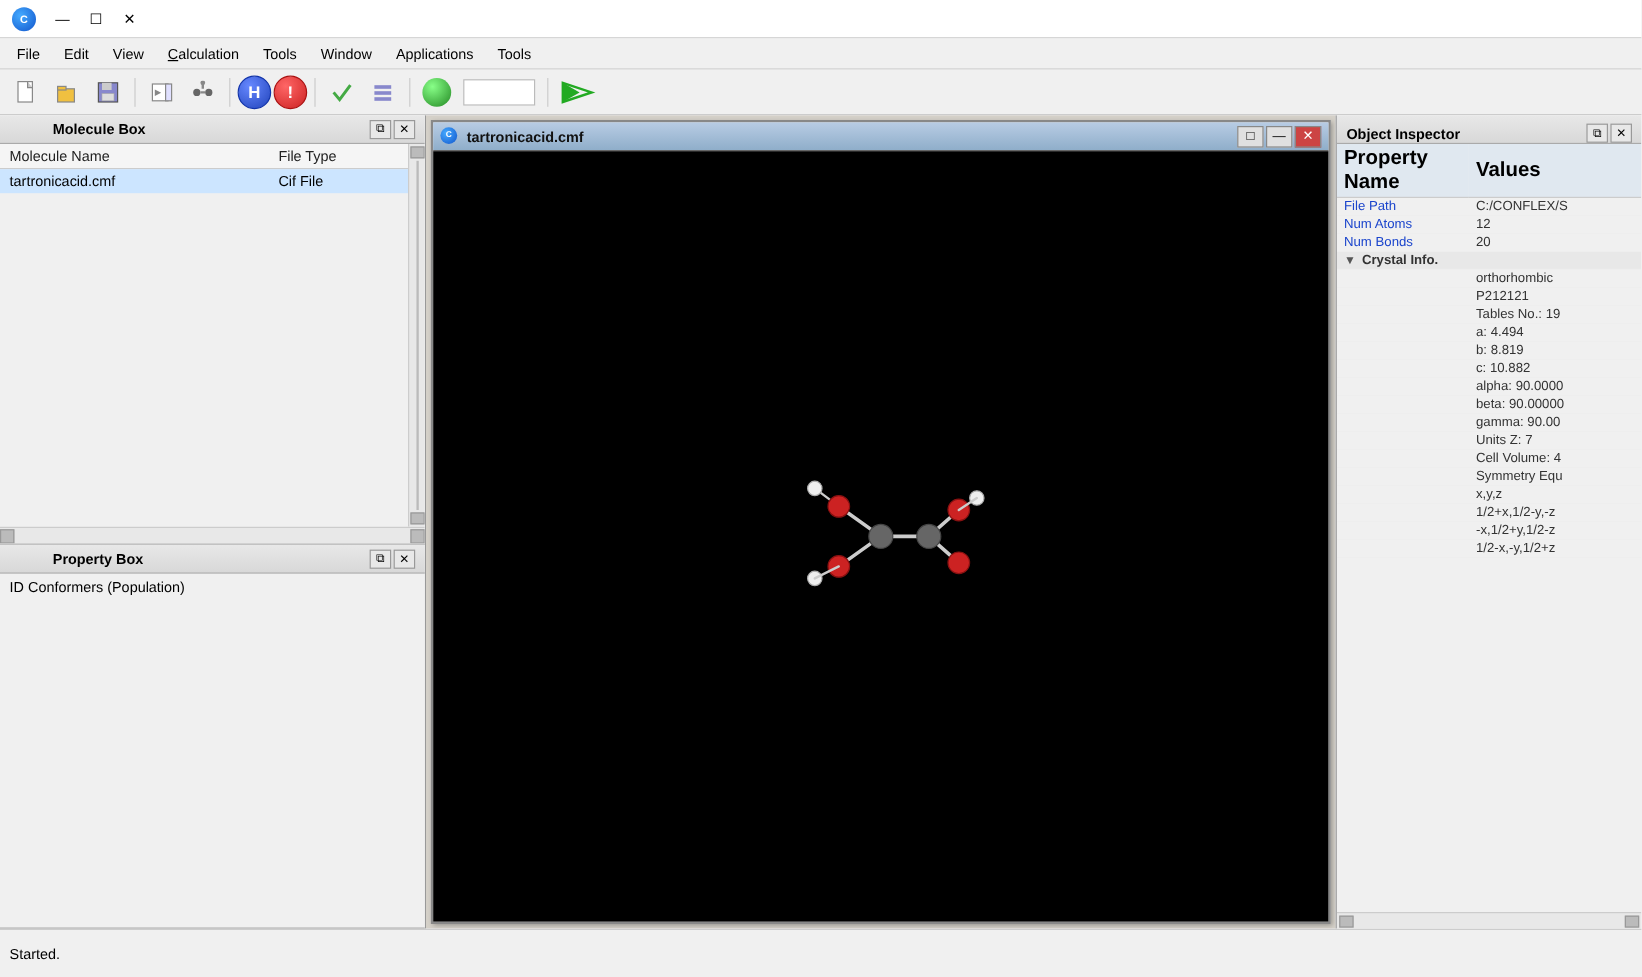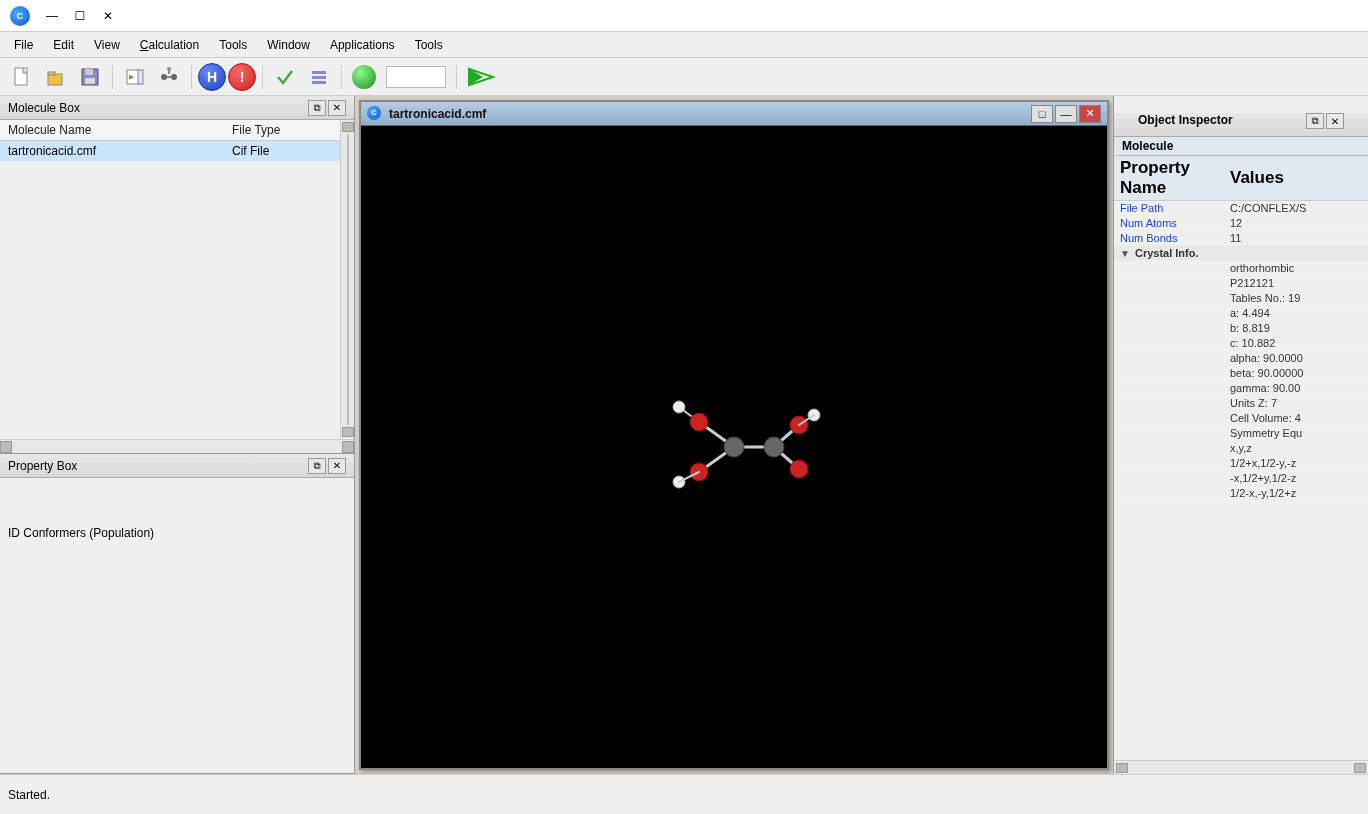--- a/index.html
+++ b/index.html
@@ -119,21 +119,22 @@
       height: 24px;
       display: flex;
       align-items: center;
       padding: 0 8px;
       border-bottom: 1px solid #aaa;
       flex-shrink: 0;
     }
     .panel-title {
       flex: 1;
       font-size: 12px;
-      font-weight: normal;
+      font-weight: bold;
+      margin-left: 36px;
     }
     .panel-ctrl {
       width: 18px;
       height: 16px;
       display: inline-flex;
       align-items: center;
       justify-content: center;
       cursor: pointer;
       font-size: 10px;
       border: 1px solid #999;
@@ -181,21 +182,20 @@
       border-left: 1px solid #ccc;
       display: flex;
       flex-direction: column;
       align-items: center;
     }
 
     
     #property-box {
       height: 340px;
       flex-shrink: 0;
-      gap: 44px;
     }
     #property-box .panel-content {
       padding: 4px 8px;
       font-size: 12px;
     }
 
     
     #center {
       flex: 1;
       display: flex;
@@ -272,25 +272,24 @@
       background: #f0f0f0;
       display: flex;
       flex-direction: column;
       overflow: hidden;
     }
 
     #obj-inspector-header {
       background: linear-gradient(to bottom, #e8e8e8, #d8d8d8);
       height: 24px;
       display: flex;
-      align-items: flex-start;
-      padding: 0 24px;
+      align-items: flex-end;
+      padding: 0 8px;
       border-bottom: 1px solid #aaa;
       flex-shrink: 0;
-      margin-top: 17px;
     }
     #obj-inspector-title {
       flex: 1;
       font-size: 12px;
       font-weight: bold;
     }
 
     #obj-inspector-content {
       flex: 1;
       overflow-y: auto;
@@ -630,41 +629,40 @@
     </div>
   </div>
 
   <div id="right-panel">
     <div id="obj-inspector-header">
       <span id="obj-inspector-title">Object Inspector</span>
       <span class="panel-ctrl">⧉</span>
       <span class="panel-ctrl">✕</span>
     </div>
     <div id="obj-inspector-content">
-      <div id="obj-section-label">Molecule</div>
       <table class="obj-table">
         <thead>
           <tr>
             <th>Property Name</th>
             <th>Values</th>
           </tr>
         </thead>
         <tbody id="obj-tbody">
 
         <tr>
               <td class="prop-name">File Path</td>
               <td class="prop-val">C:/CONFLEX/S</td>
             </tr>
             <tr>
               <td class="prop-name">Num Atoms</td>
               <td class="prop-val">12</td>
             </tr>
             <tr>
               <td class="prop-name">Num Bonds</td>
-              <td class="prop-val">11</td>
+              <td class="prop-val">20</td>
             </tr>
             <tr class="group-row">
               <td colspan="2"><span class="obj-expand">▼</span> Crystal Info.</td>
             </tr>
             <tr>
               <td class="prop-name"></td>
               <td class="prop-val">orthorhombic</td>
             </tr>
             <tr>
               <td class="prop-name"></td>

